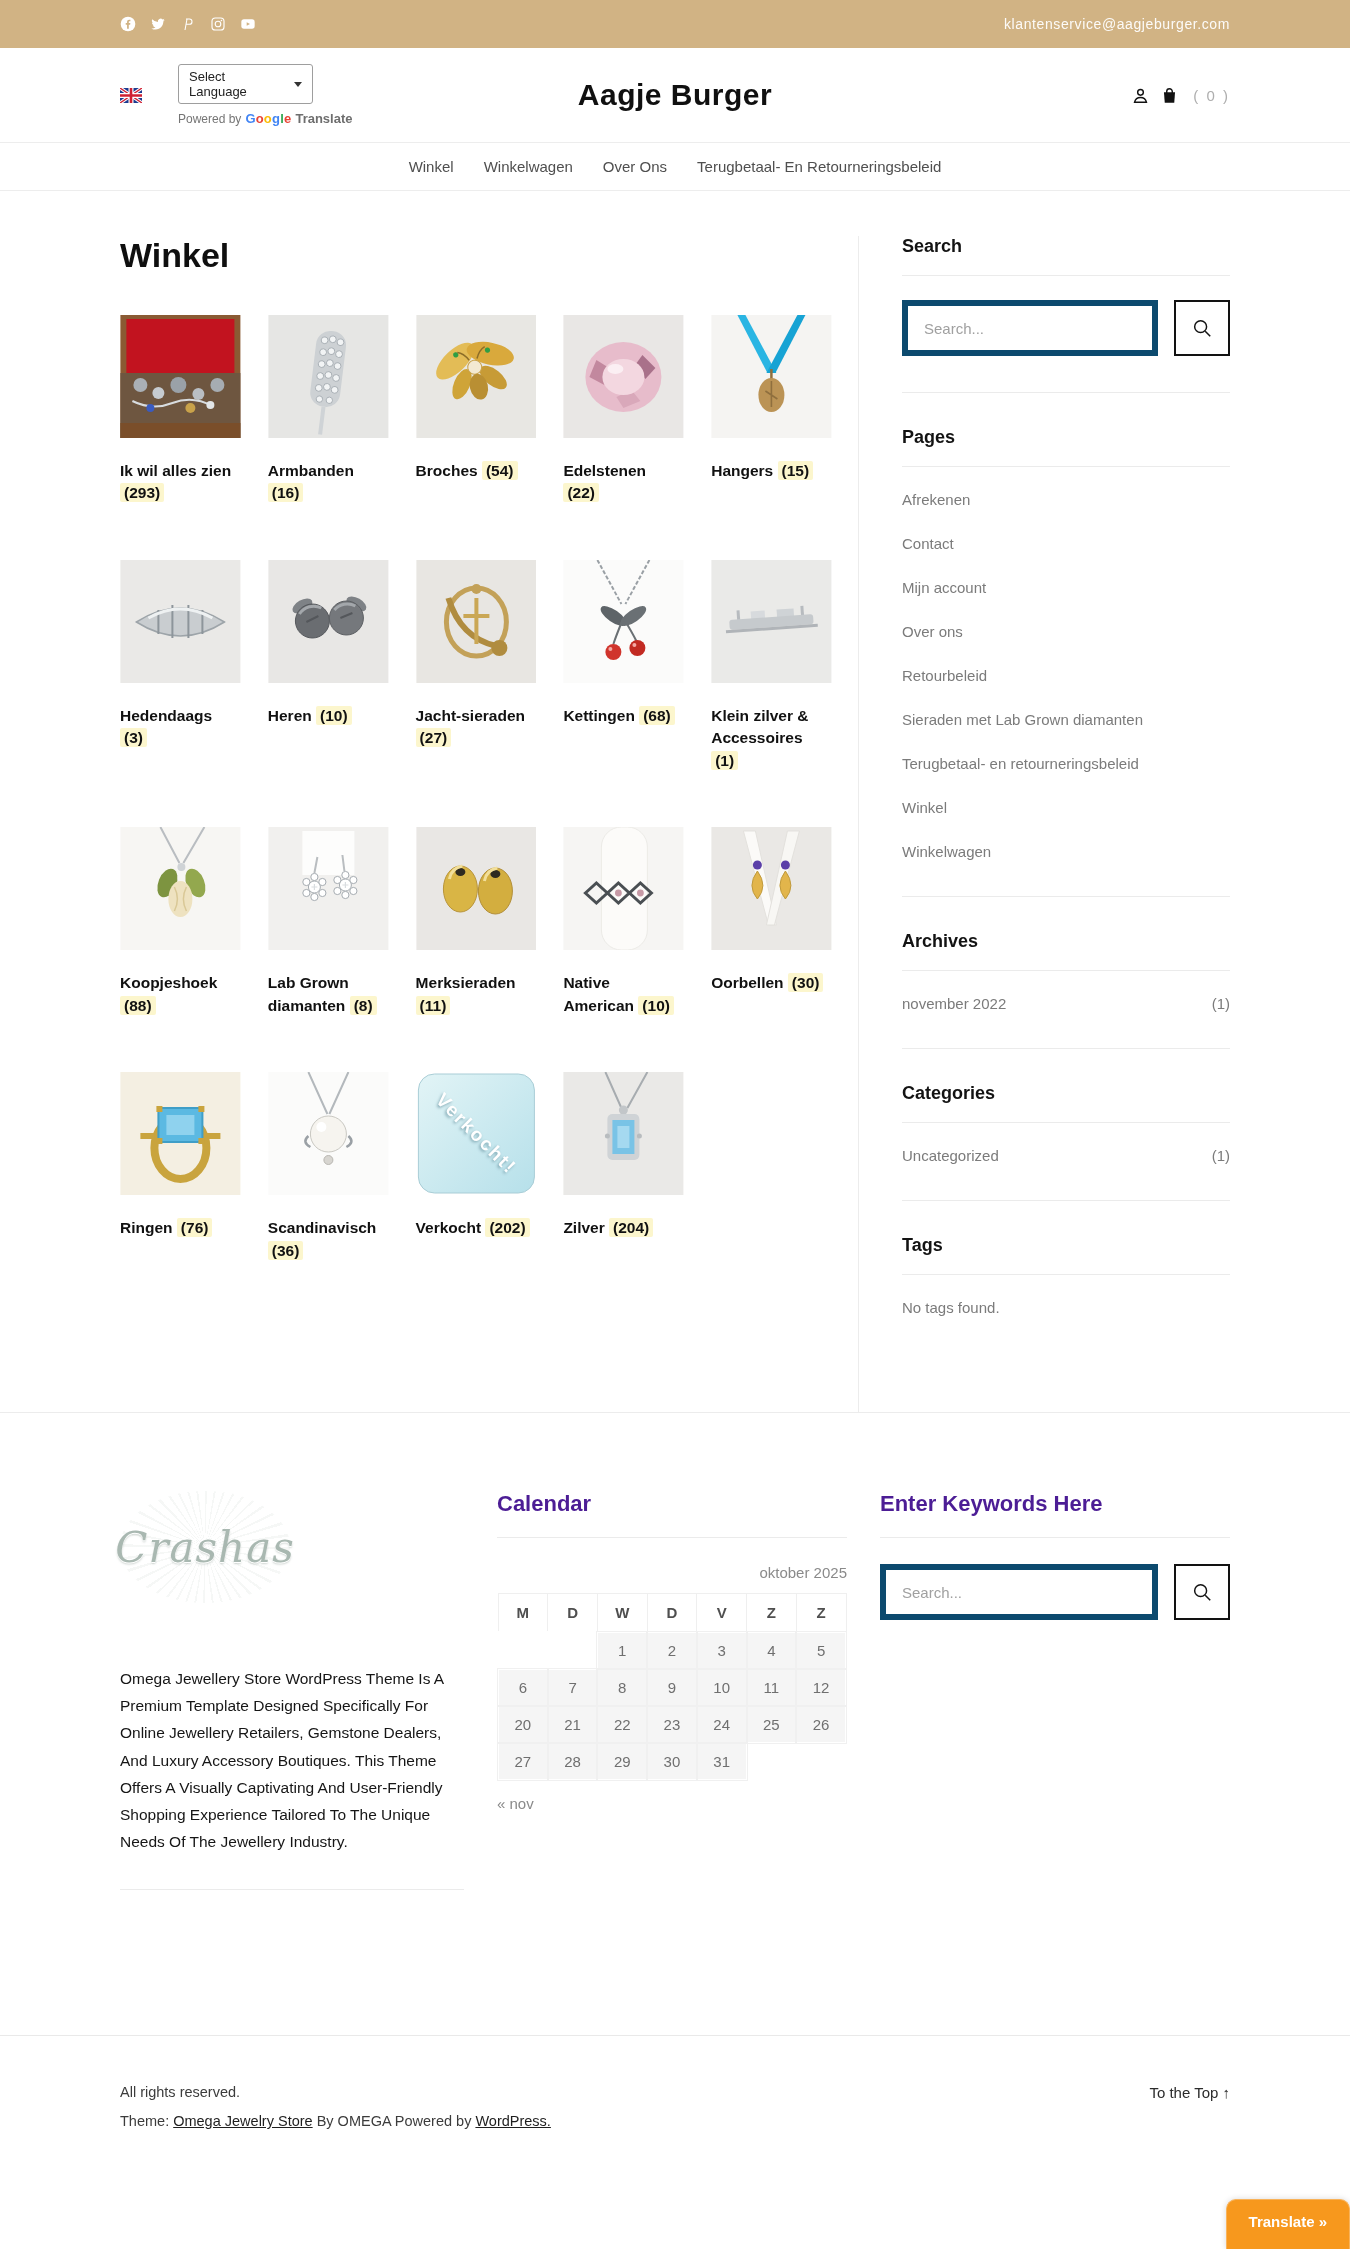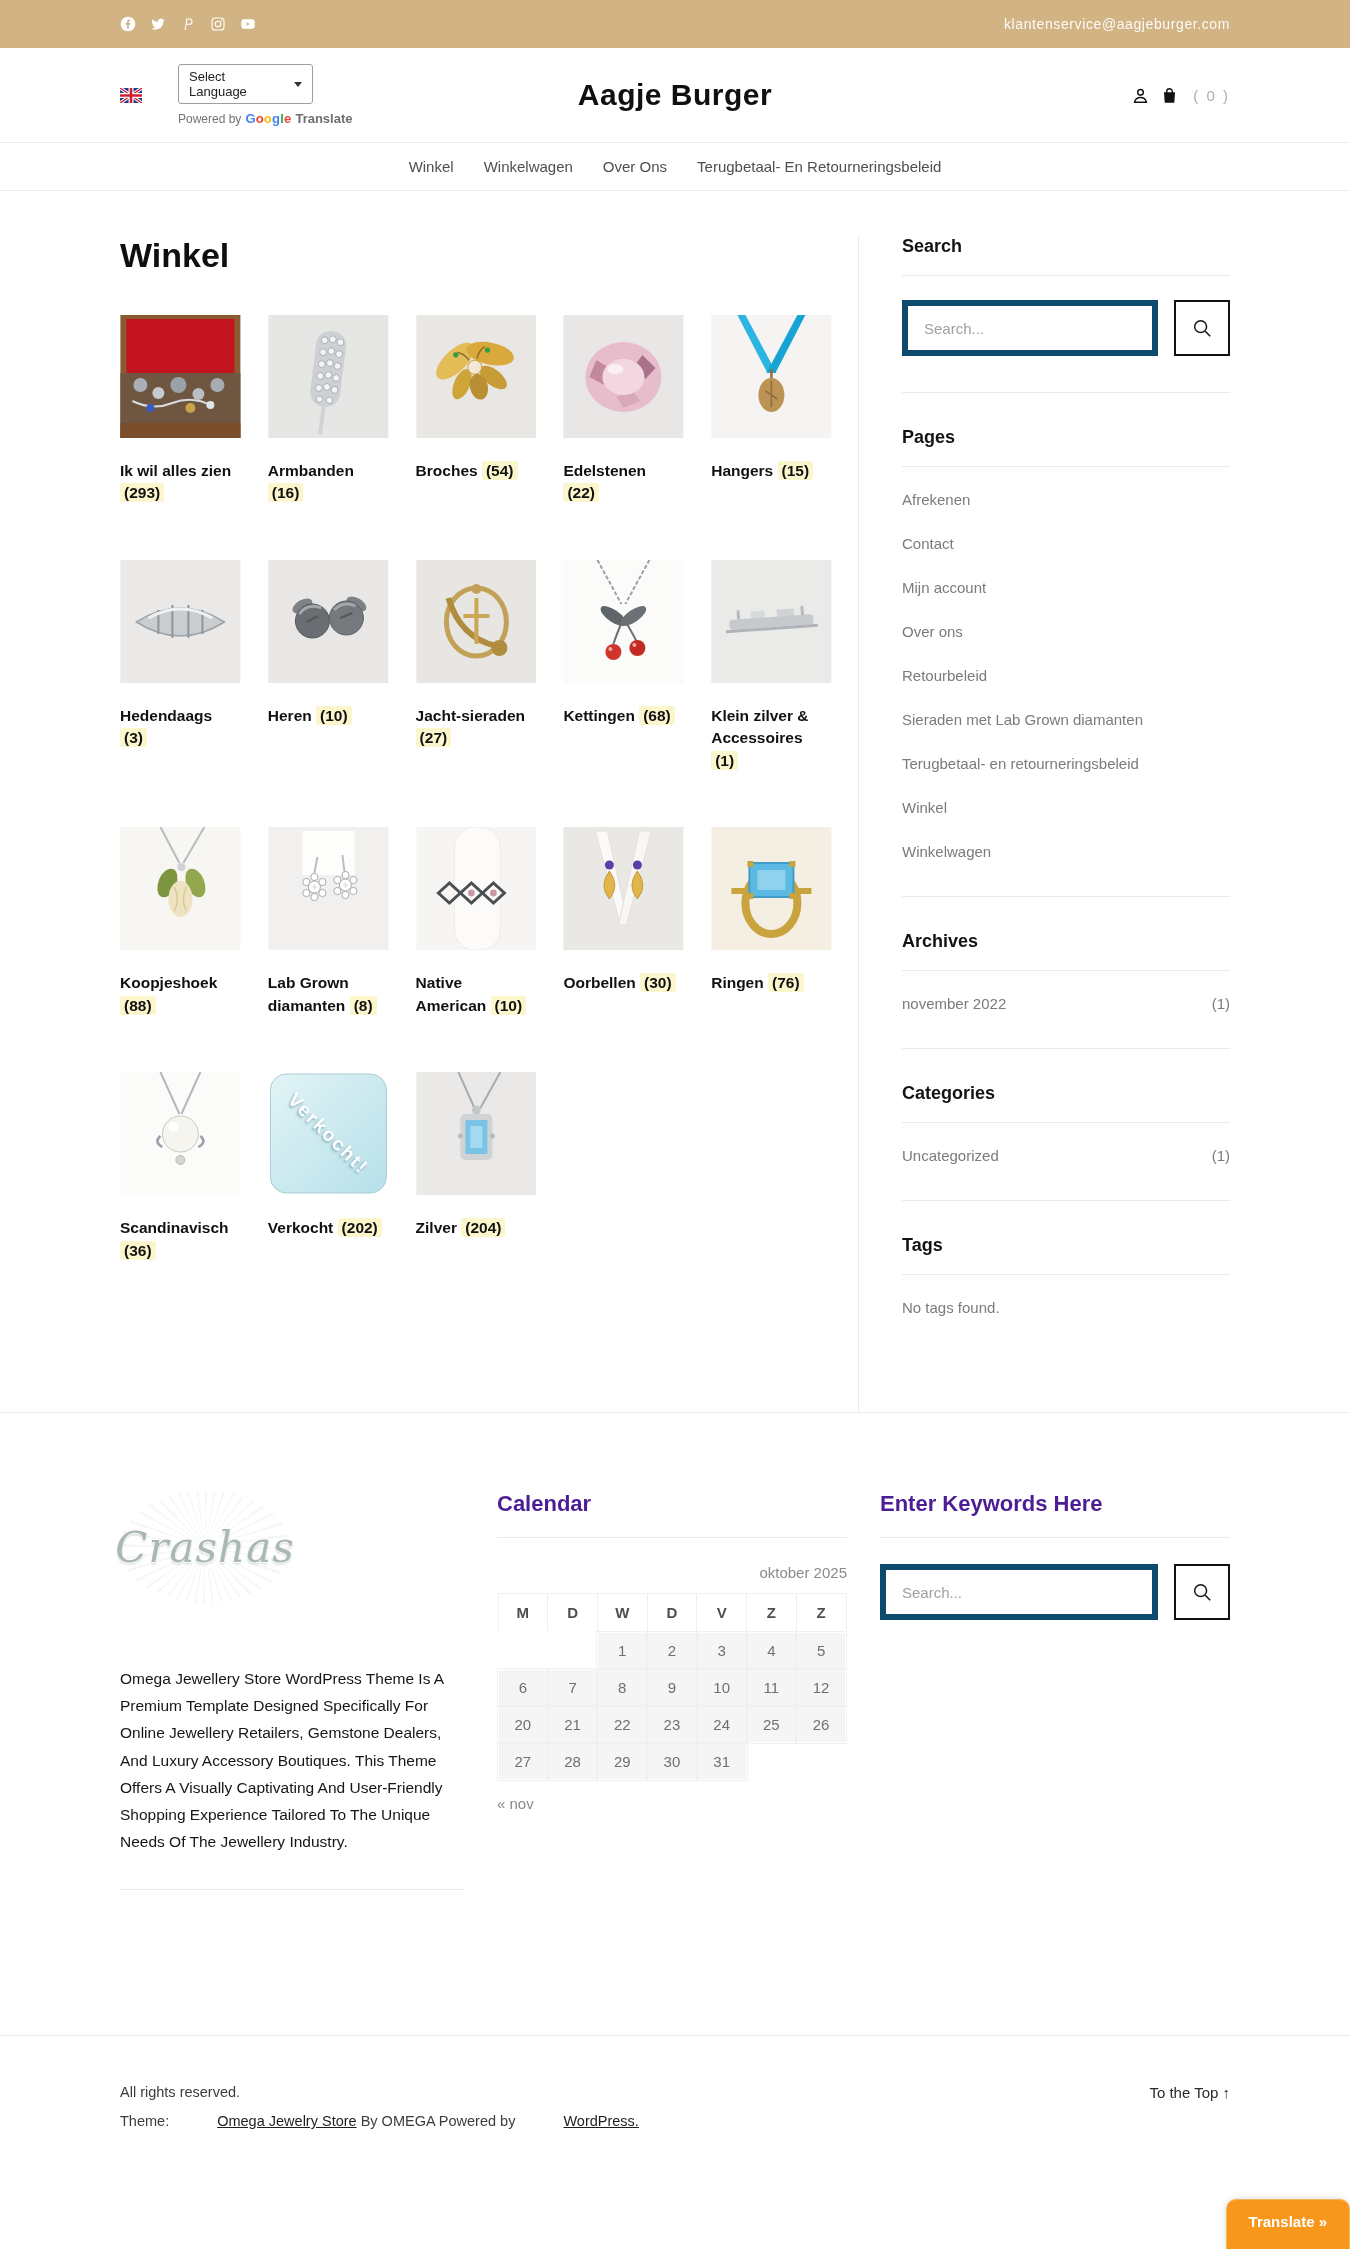--- a/index.html
+++ b/index.html
@@ -90,21 +90,21 @@
   table.calendar td { background:#f5f5f5; border:2px solid #fff; outline:1px solid #f0f0f0; font-size:15px; color:#6f6f6f;
                       text-align:center; height:37px; width:14.28%; }
   table.calendar td.empty { background:#fff; outline:none; }
   .prev-month { display:inline-block; margin-top:14px; color:#8a8a8a; font-size:15px; }
 
   
   .bottombar { border-top:1px solid #e9e9e9; padding:48px 0 62px; }
   .bottombar .container { display:flex; justify-content:space-between; align-items:flex-start; }
   .rights { font-size:14.5px; color:#3c3c3c; margin-bottom:13px; }
   .theme-line { font-size:14.5px; color:#3c3c3c; }
-  .theme-line a { text-decoration:underline; color:#1e1e1e;margin-left:44px; }
+  .theme-line a { text-decoration:underline; color:#1e1e1e; }
   .to-top { font-size:15px; color:#2b2b2b; }
 
   .translate-fab { position:fixed; right:0; bottom:0; background:#f7981d; color:#fff; font-weight:bold; font-size:15px;
                    padding:13px 22px 19px; border-radius:10px 10px 0 0; border:1px solid #f9b35a; border-bottom:none;
                    cursor:pointer; box-shadow:0 0 6px rgba(0,0,0,.15); }
 </style>
 </head>
 <body>
 
 <div class="topbar">
@@ -413,20 +413,34 @@
                 <circle cx="85" cy="64" r="3.6"></circle>
                 <circle cx="77" cy="48" r="3.6"></circle>
                 <circle cx="77" cy="68" r="3.6"></circle>
           </g>
           <path d="M46 57v6M43 60h6M77 55v6M74 58h6" stroke="#d9dde0" stroke-width="1.2"></path>
         </svg>
           </span>
         <p class="cat-label"><span>Lab Grown diamanten</span> <span class="cat-count">(8)</span></p>
       </a>
 
+      <a class="cat-card">
+        <span class="thumb">
+            <svg viewBox="0 0 120 123">
+          <rect width="120" height="123" fill="#e9e7e4"></rect>
+          <ellipse cx="44" cy="62" rx="17" ry="23" fill="#d9b545" stroke="#b8943a"></ellipse>
+          <ellipse cx="44" cy="45" rx="5" ry="4" fill="#2e2a20"></ellipse>
+          <path d="M33 52q2-11 13-13" stroke="#f2df9a" stroke-width="3" fill="none"></path>
+          <ellipse cx="79" cy="64" rx="17" ry="23" fill="#d3ae3f" stroke="#b28e37"></ellipse>
+          <ellipse cx="79" cy="47" rx="5" ry="4" fill="#2e2a20"></ellipse>
+          <path d="M68 54q2-11 13-13" stroke="#f2df9a" stroke-width="3" fill="none"></path>
+        </svg>
+          </span>
+        <p class="cat-label"><span>Merksieraden</span> <span class="cat-count">(11)</span></p>
+      </a>
 
       <a class="cat-card">
         <span class="thumb">
             <svg viewBox="0 0 120 123">
           <rect width="120" height="123" fill="#f6f5f3"></rect>
           <rect x="38" y="0" width="46" height="123" rx="20" fill="#fcfbf9" stroke="#ecebe7"></rect>
           <path d="M22 66l11-10 11 10 11-10 11 10 11-10 11 10-11 10-11-10-11 10-11-10-11 10z" fill="none" stroke="#4a4f53" stroke-width="3"></path>
           <circle cx="55" cy="66" r="3.4" fill="#c79aa6"></circle>
               <circle cx="77" cy="66" r="3.4" fill="#c79aa6"></circle>
         </svg>

